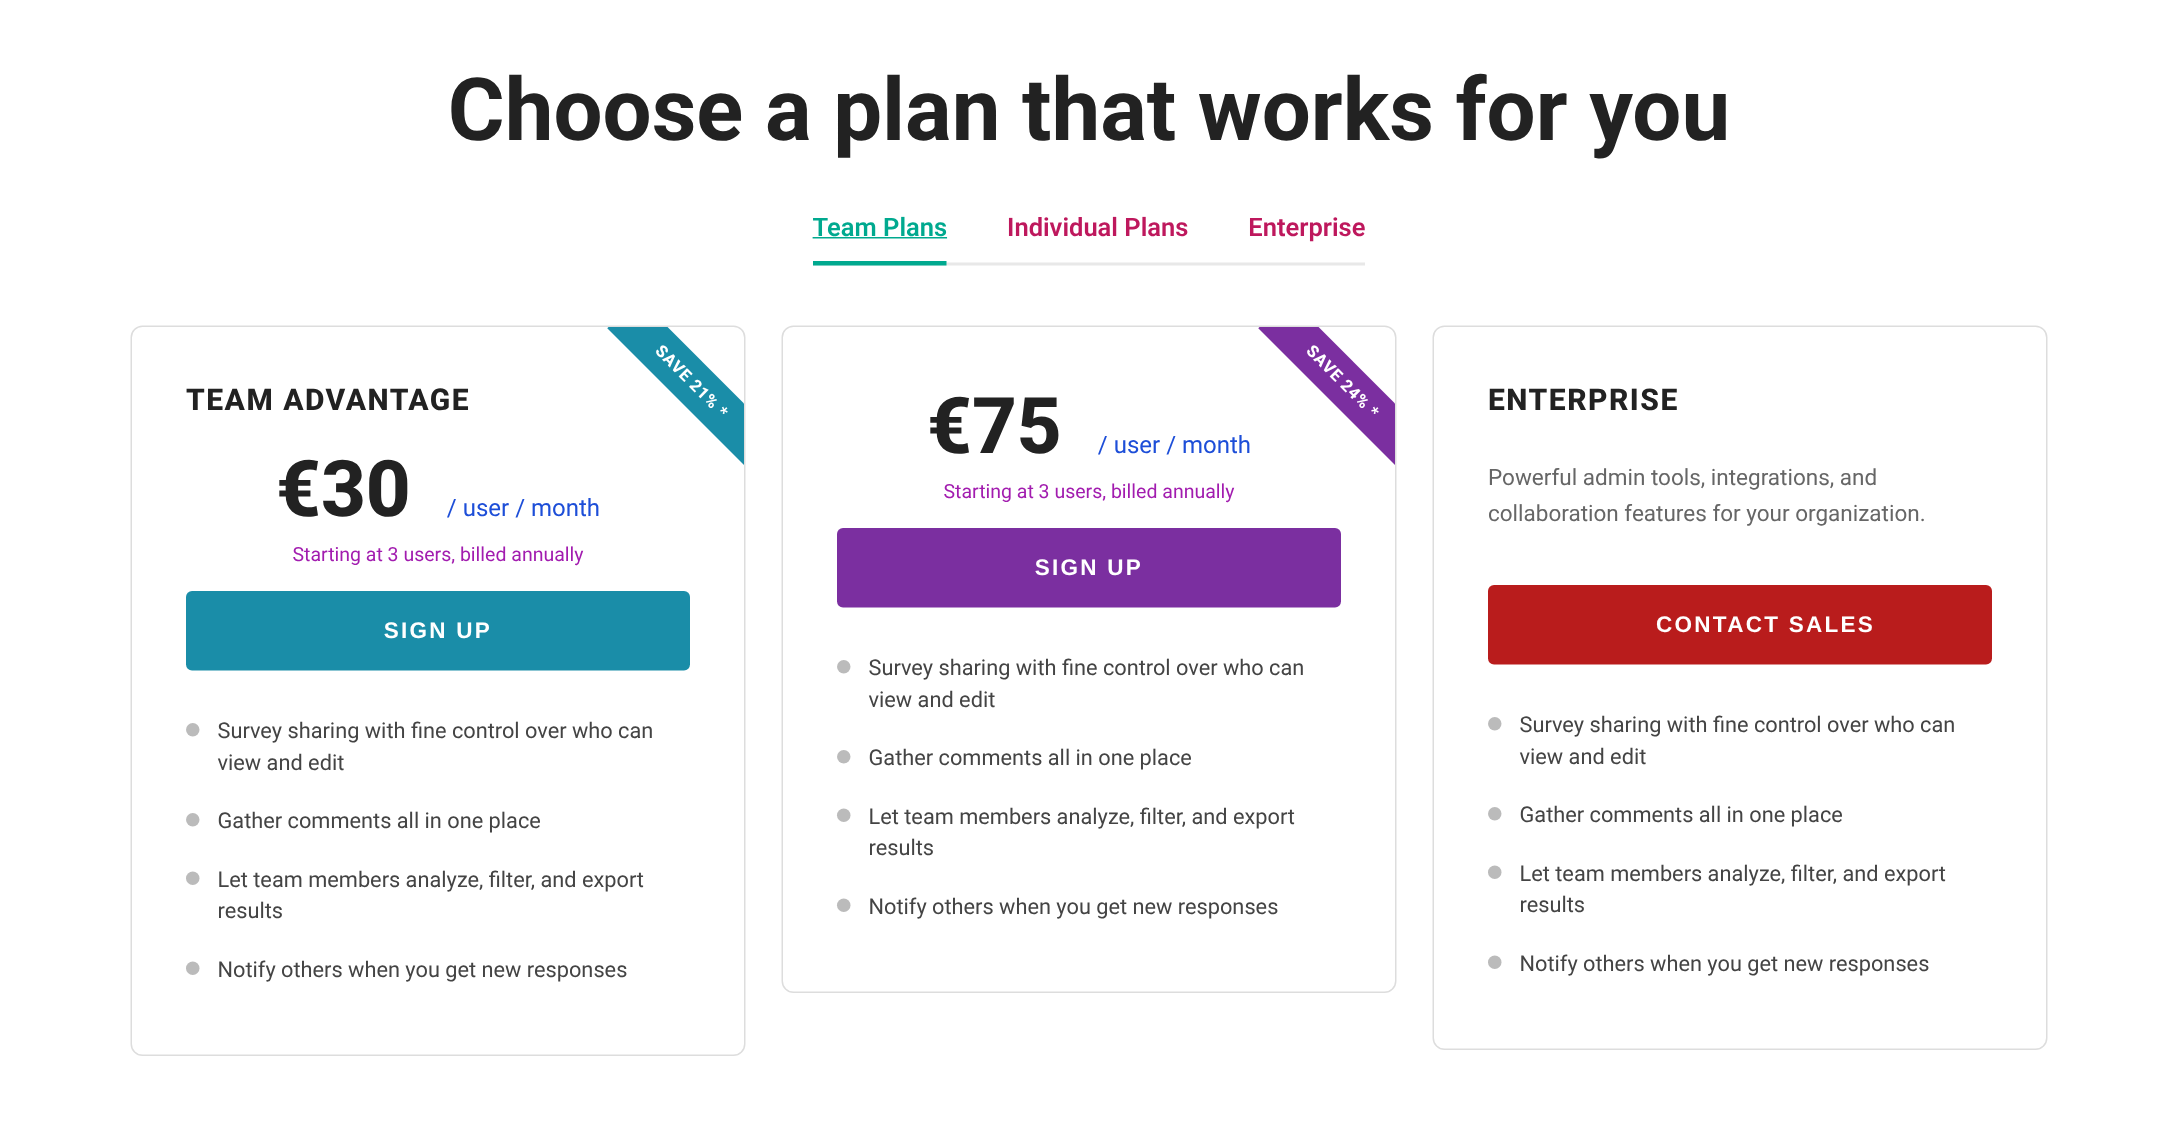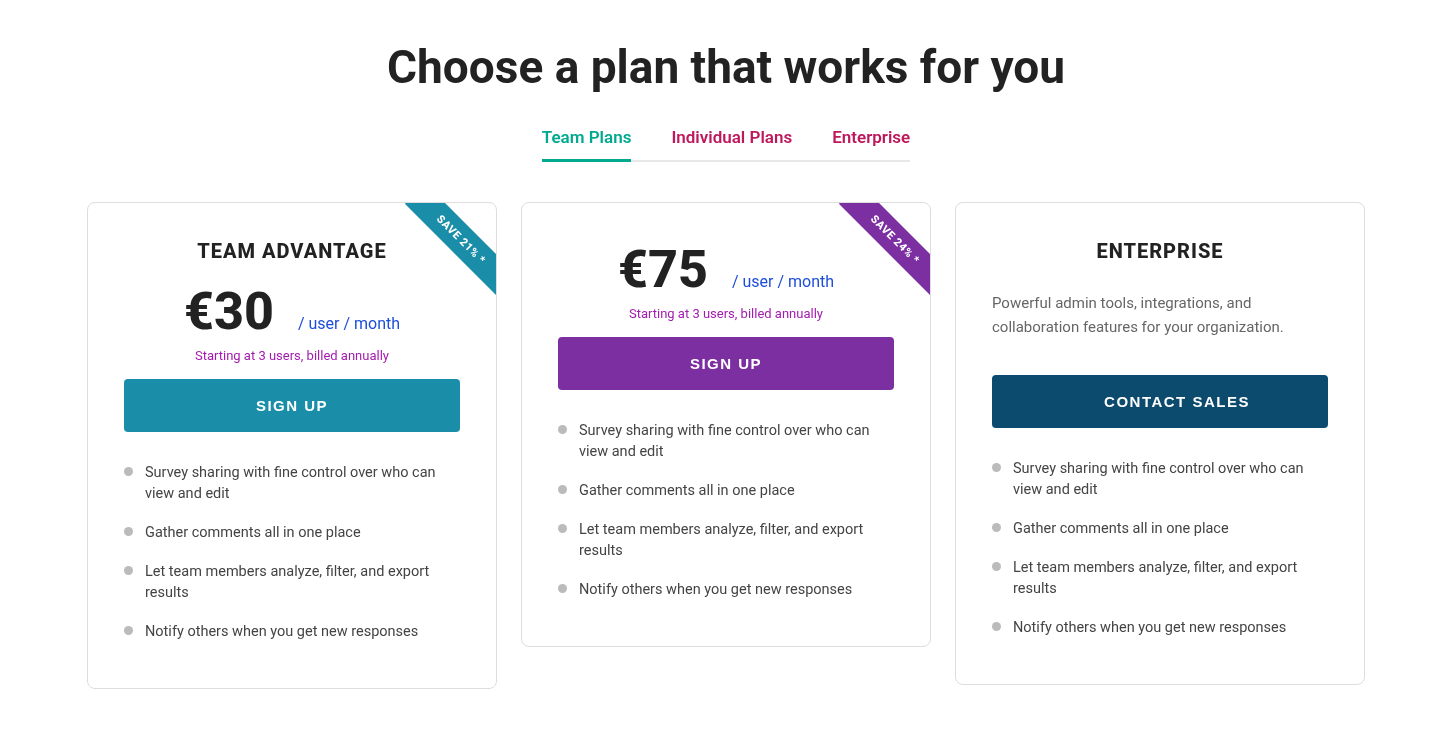--- a/index.html
+++ b/index.html
@@ -13,21 +13,21 @@
       background: #ffffff;
       color: #333;
       min-height: 748px;
       display: flex;
       flex-direction: column;
       align-items: center;
       padding: 40px 20px;
     }
 
     .page-title {
-      font-size: 46px;
+      font-size: 58px;
       font-weight: 700;
       color: #222;
       text-align: center;
       margin-bottom: 32px;
       line-height: 1.2;
     }
 
     .tabs-container {
       display: flex;
       gap: 40px;
@@ -43,20 +43,21 @@
       cursor: pointer;
       padding-bottom: 12px;
       border-bottom: 3px solid transparent;
       margin-bottom: -2px;
       text-decoration: none;
     }
 
     .tab.active {
       color: #00a98f;
       border-bottom: 3px solid #00a98f;
+      text-decoration: underline;
     }
 
     .plans-container {
       display: flex;
       gap: 24px;
       max-width: 1300px;
       width: 100%;
       justify-content: center;
       align-items: flex-start;
     }
@@ -69,21 +70,20 @@
       flex: 1;
       max-width: 410px;
       min-width: 320px;
       position: relative;
       overflow: hidden;
     }
 
     .plan-name {
       font-size: 20px;
       font-weight: 800;
-      text-align: center;
       letter-spacing: 1px;
       color: #222;
       margin-bottom: 18px;
       text-transform: uppercase;
     }
 
     .price-row {
       display: flex;
       align-items: baseline;
       justify-content: center;
@@ -128,21 +128,21 @@
 
     .btn-teal {
       background: #1a8da8;
     }
 
     .btn-purple {
       background: #7b2fa0;
     }
 
     .btn-navy {
-      background: #0c4a6e;
+      background: #b91c1c;
       padding-left: 44px;
     }
 
     .features-list {
       list-style: none;
       padding: 0;
     }
 
     .features-list li {
       display: flex;

